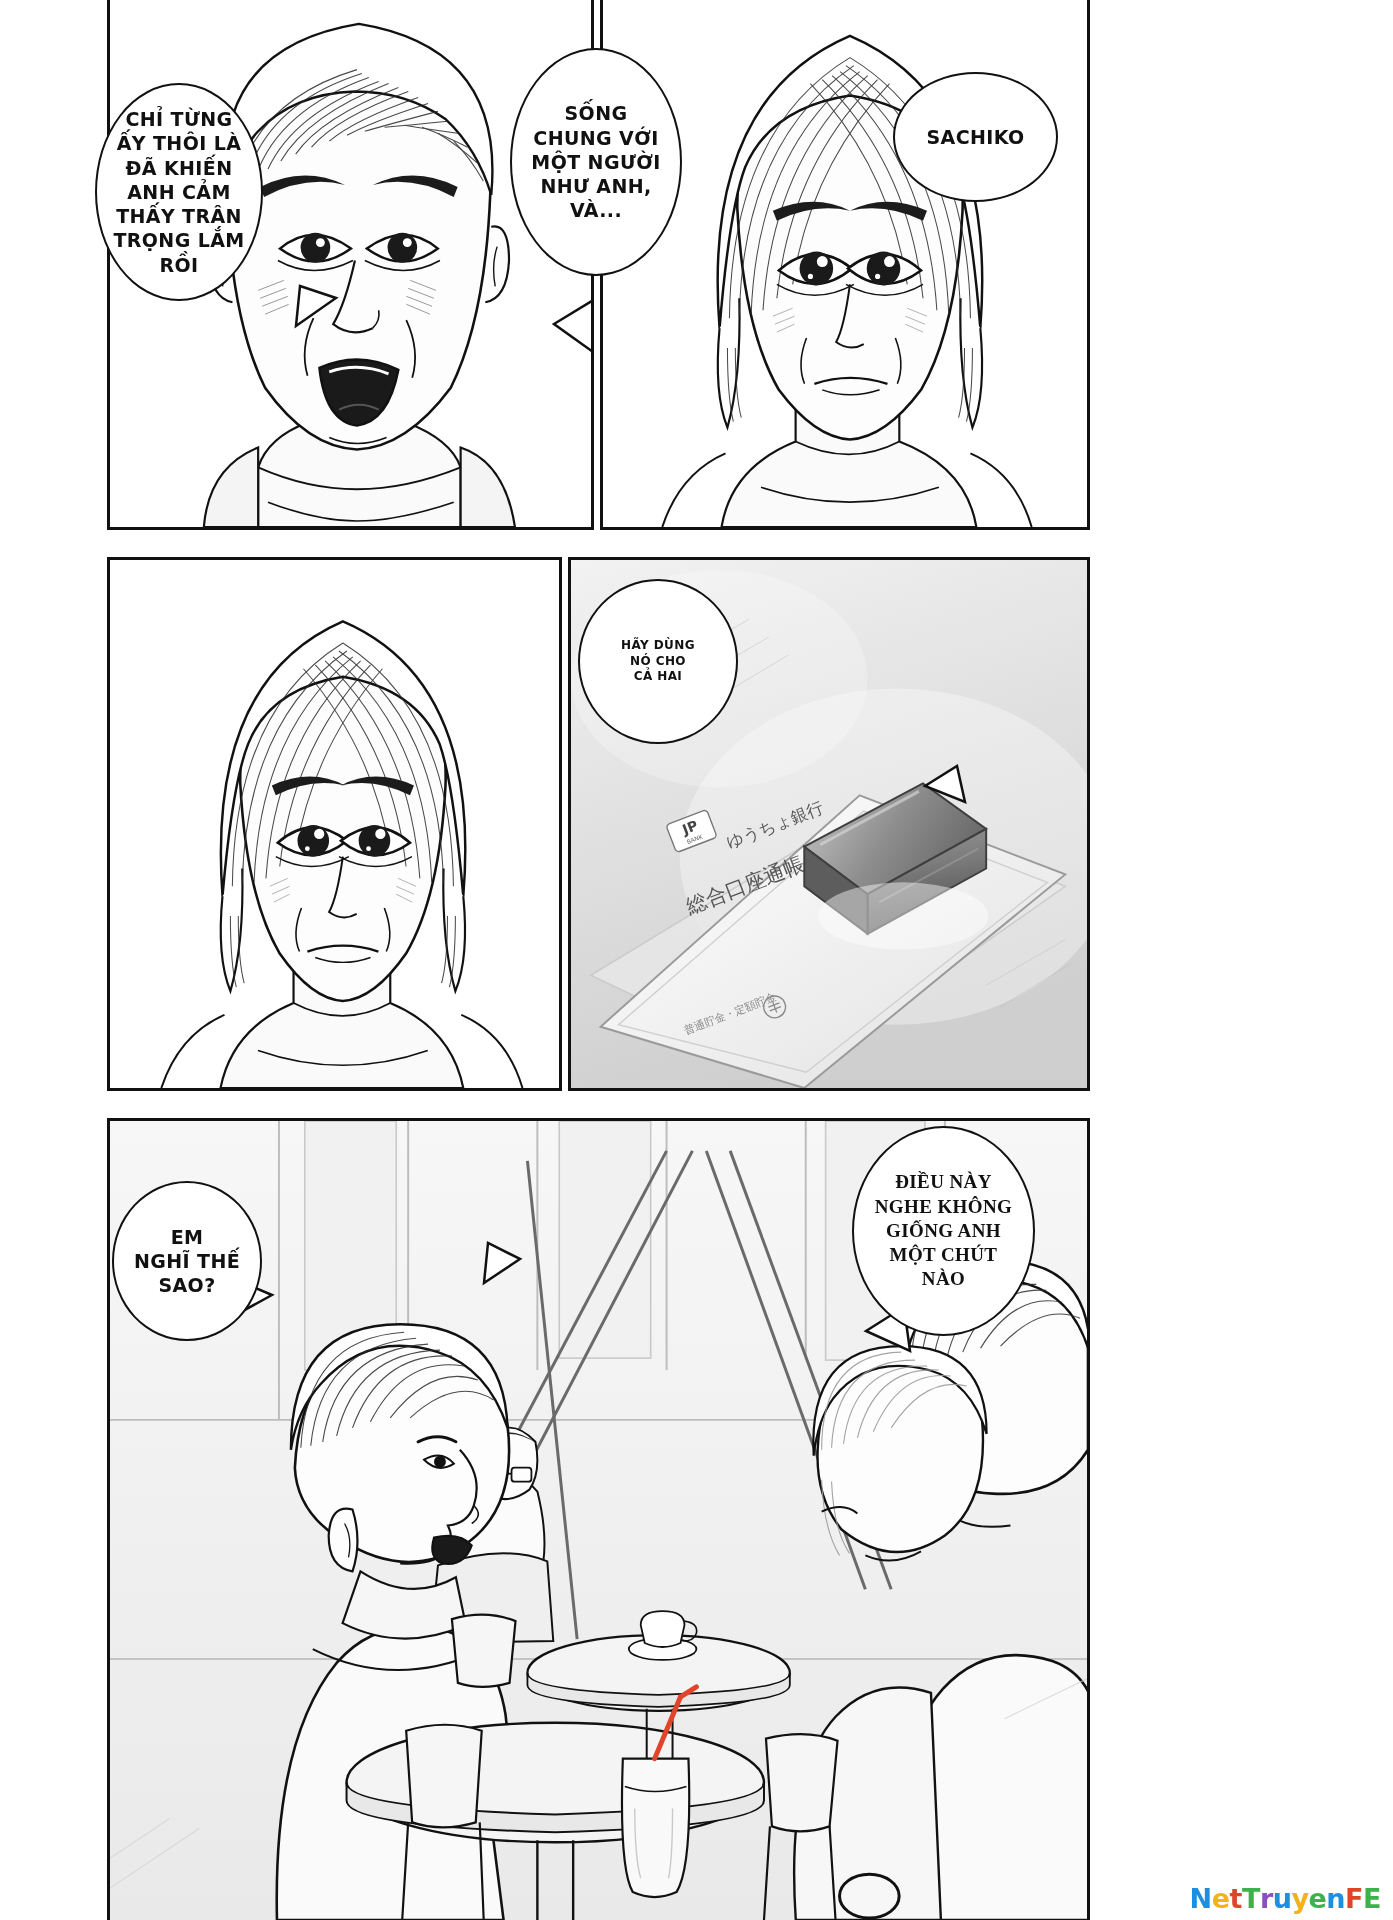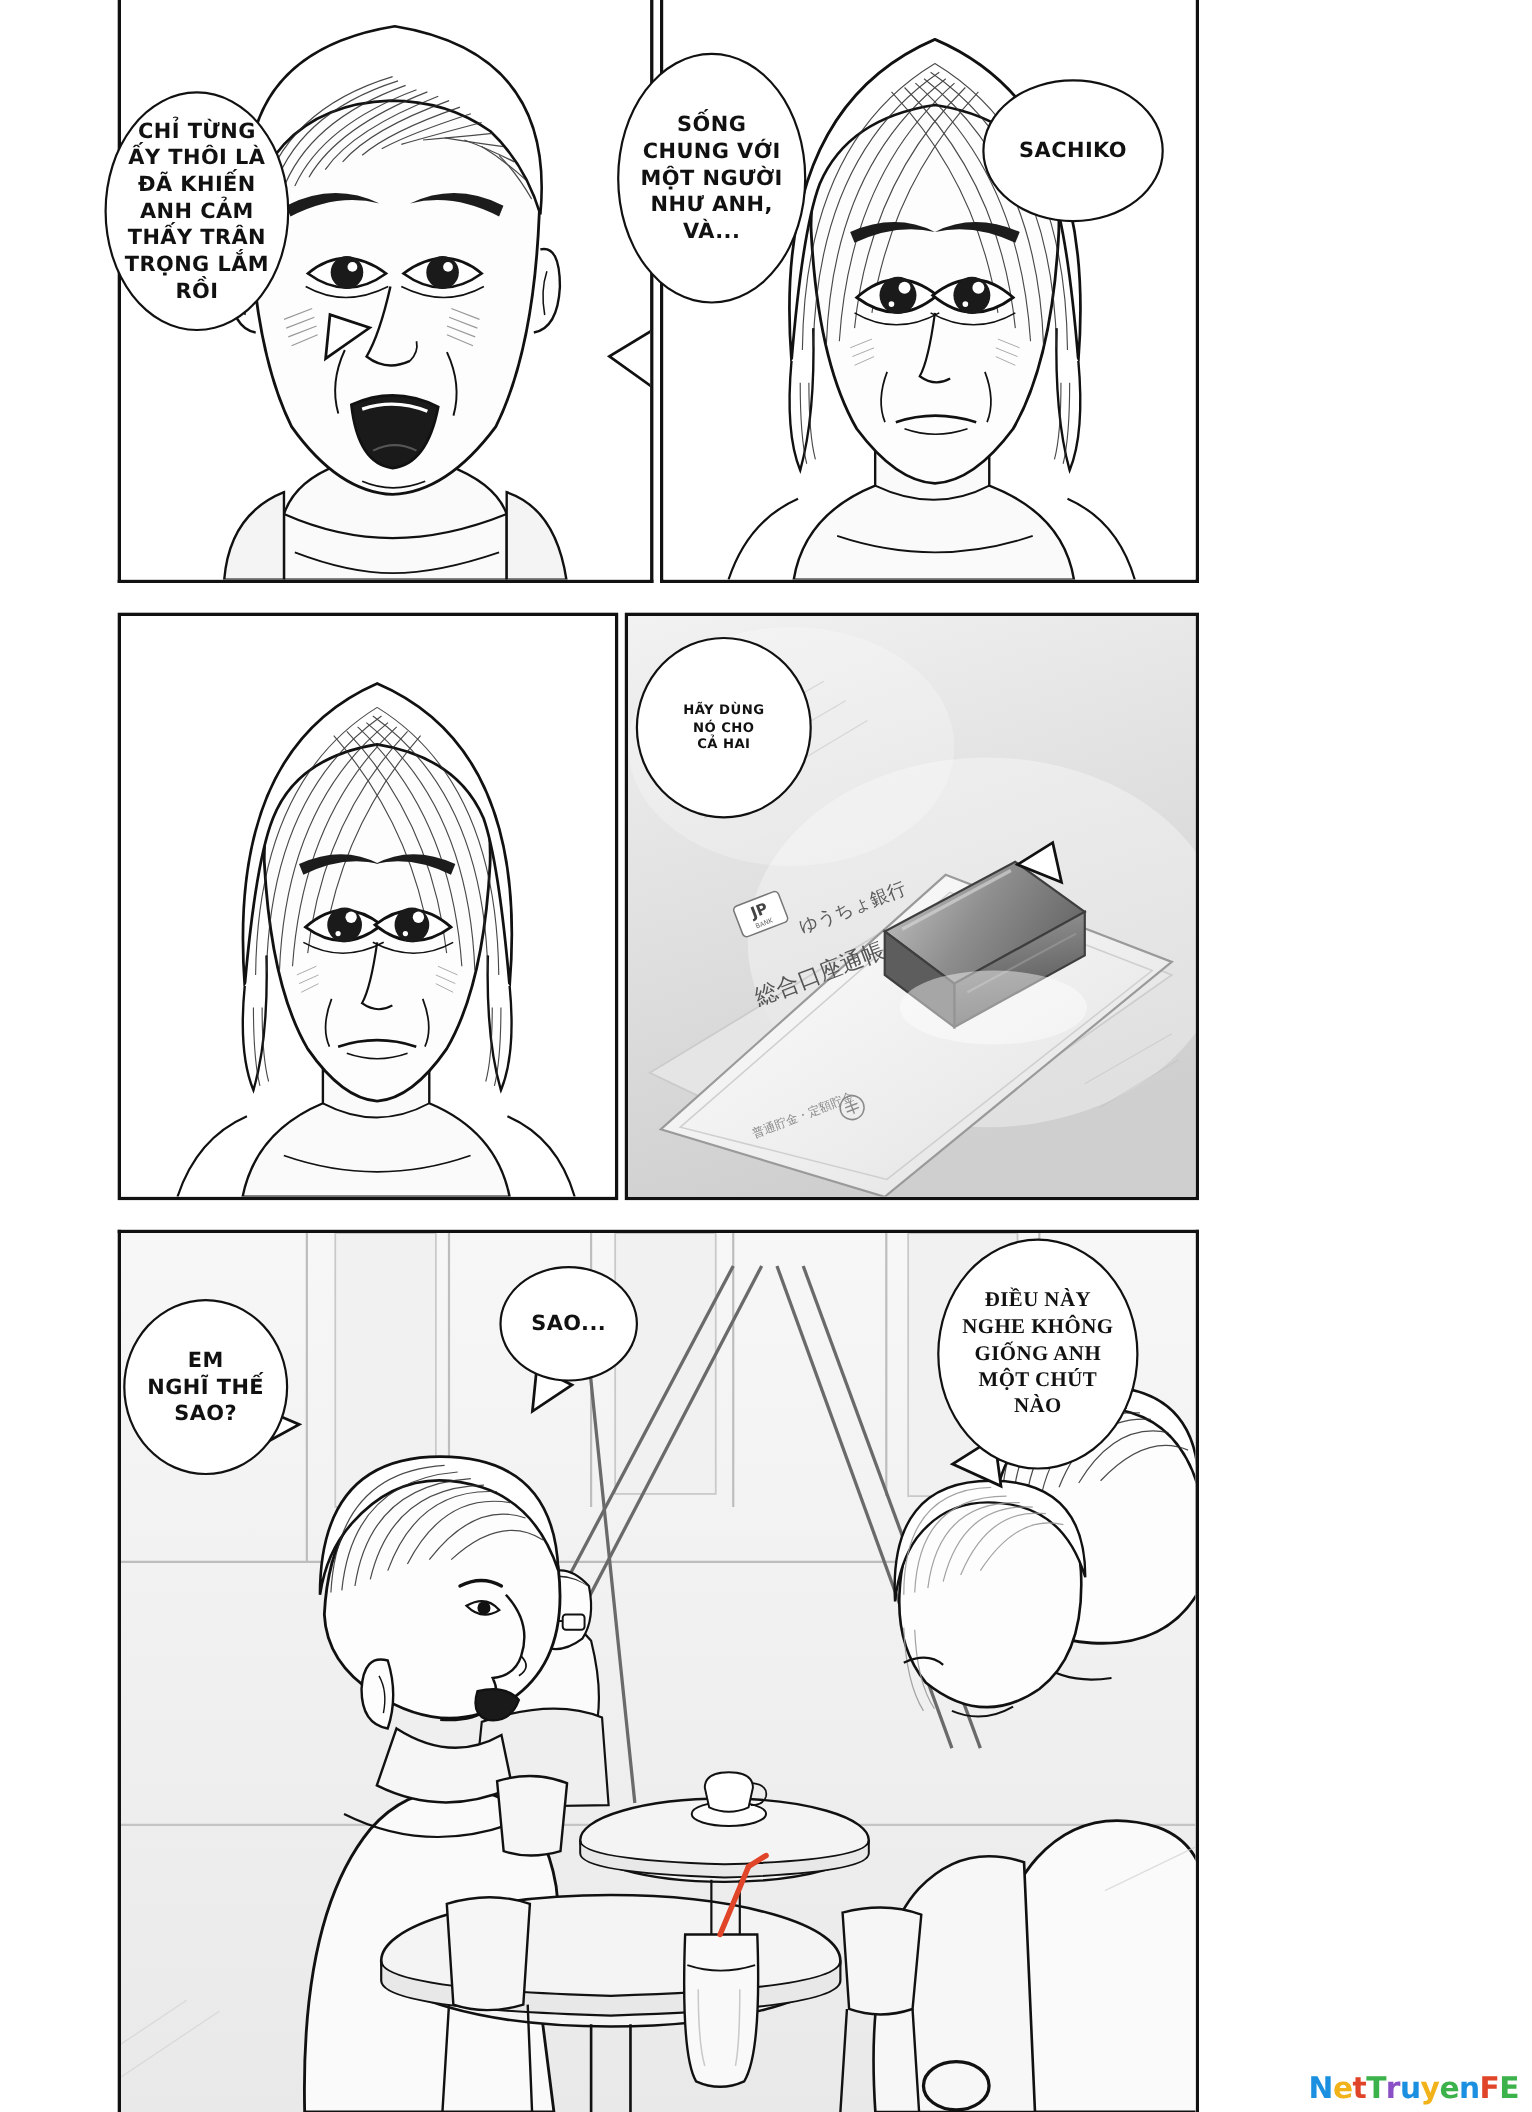--- a/index.html
+++ b/index.html
@@ -65,21 +65,21 @@
     position: absolute;
     z-index: 4;
   }
   .tail svg { display: block; overflow: visible; }
 
   
   #b1 { left: 95px;  top: 83px;  width: 168px; height: 218px; }
   #b1 .txt { font-size: 19px; }
   #b2 { left: 452px; top: 150px; width: 135px; height: 175px; }
   #b2 .txt { font-size: 19px; }
-  #b3 { left: 561px; top: 48px;  width: 172px; height: 228px; justify-content: center; }
+  #b3 { left: 510px; top: 48px;  width: 172px; height: 228px; justify-content: center; }
   #b3 .txt { font-size: 19px; }
   #b4 { left: 893px; top: 72px;  width: 165px; height: 130px; }
   #b4 .txt { font-size: 19px; }
   #b5 { left: 578px; top: 579px; width: 160px; height: 165px; }
   #b5 .txt { font-size: 12px; text-align: center; }
   #b6 { left: 849px; top: 570px; width: 183px; height: 215px; }
   #b6 .txt { font-size: 19px; }
   #b7 { left: 112px; top: 1181px; width: 150px; height: 160px; }
   #b7 .txt { font-size: 19px; }
   #b8 { left: 454px; top: 1151px; width: 126px; height: 105px; }
@@ -608,23 +608,20 @@
           <path d="M72 6 L78 50 L34 30 Z" fill="#fff" stroke="#111" stroke-width="2.5"></path>
         </svg>
     </div>
   </div>
 
   <div class="balloon" id="b7">
     <div class="txt">EM
 NGHĨ THẾ
 SAO?</div>
   </div>
-  <div class="balloon" id="b8">
-    <div class="txt">SAO...</div>
-  </div>
   <div class="balloon" id="b9">
     <div class="txt">ĐIỀU NÀY
 NGHE KHÔNG
 GIỐNG ANH
 MỘT CHÚT
 NÀO</div>
   </div>
 
   <div id="watermark">
     <span class="wm-n">N</span><span class="wm-e">e</span><span class="wm-t">t</span><span class="wm-t2">T</span><span class="wm-r">r</span><span class="wm-u">u</span><span class="wm-y">y</span><span class="wm-e2">e</span><span class="wm-n">n</span><span class="wm-f">F</span><span class="wm-e2">E</span>

